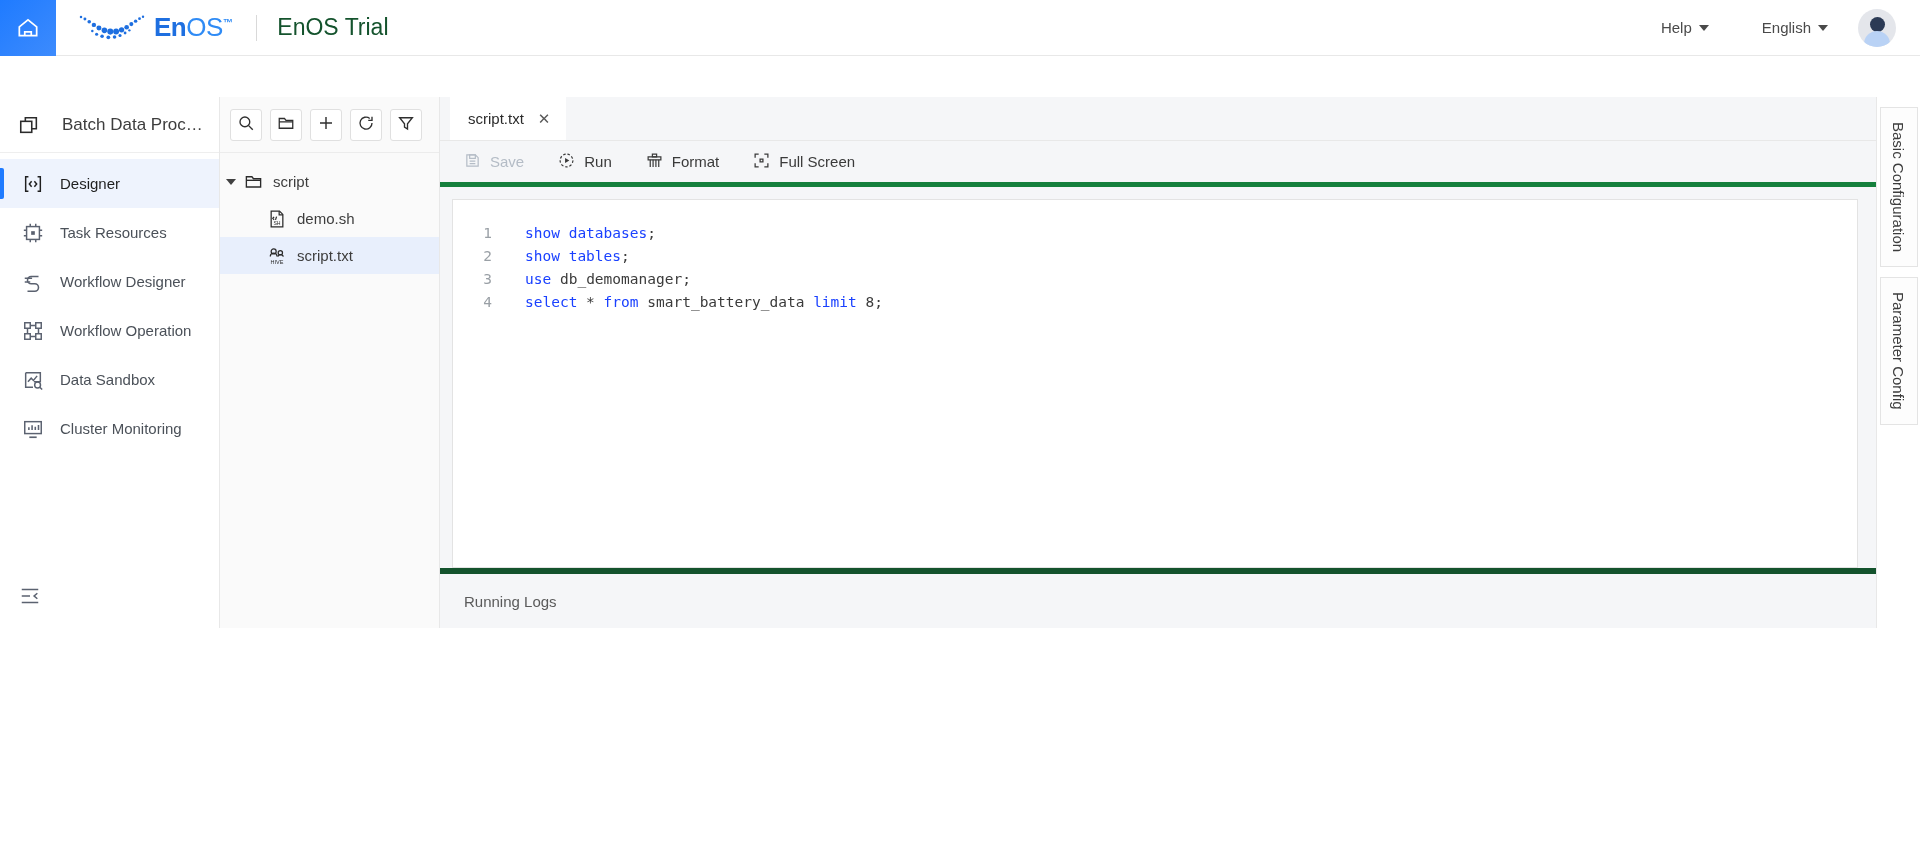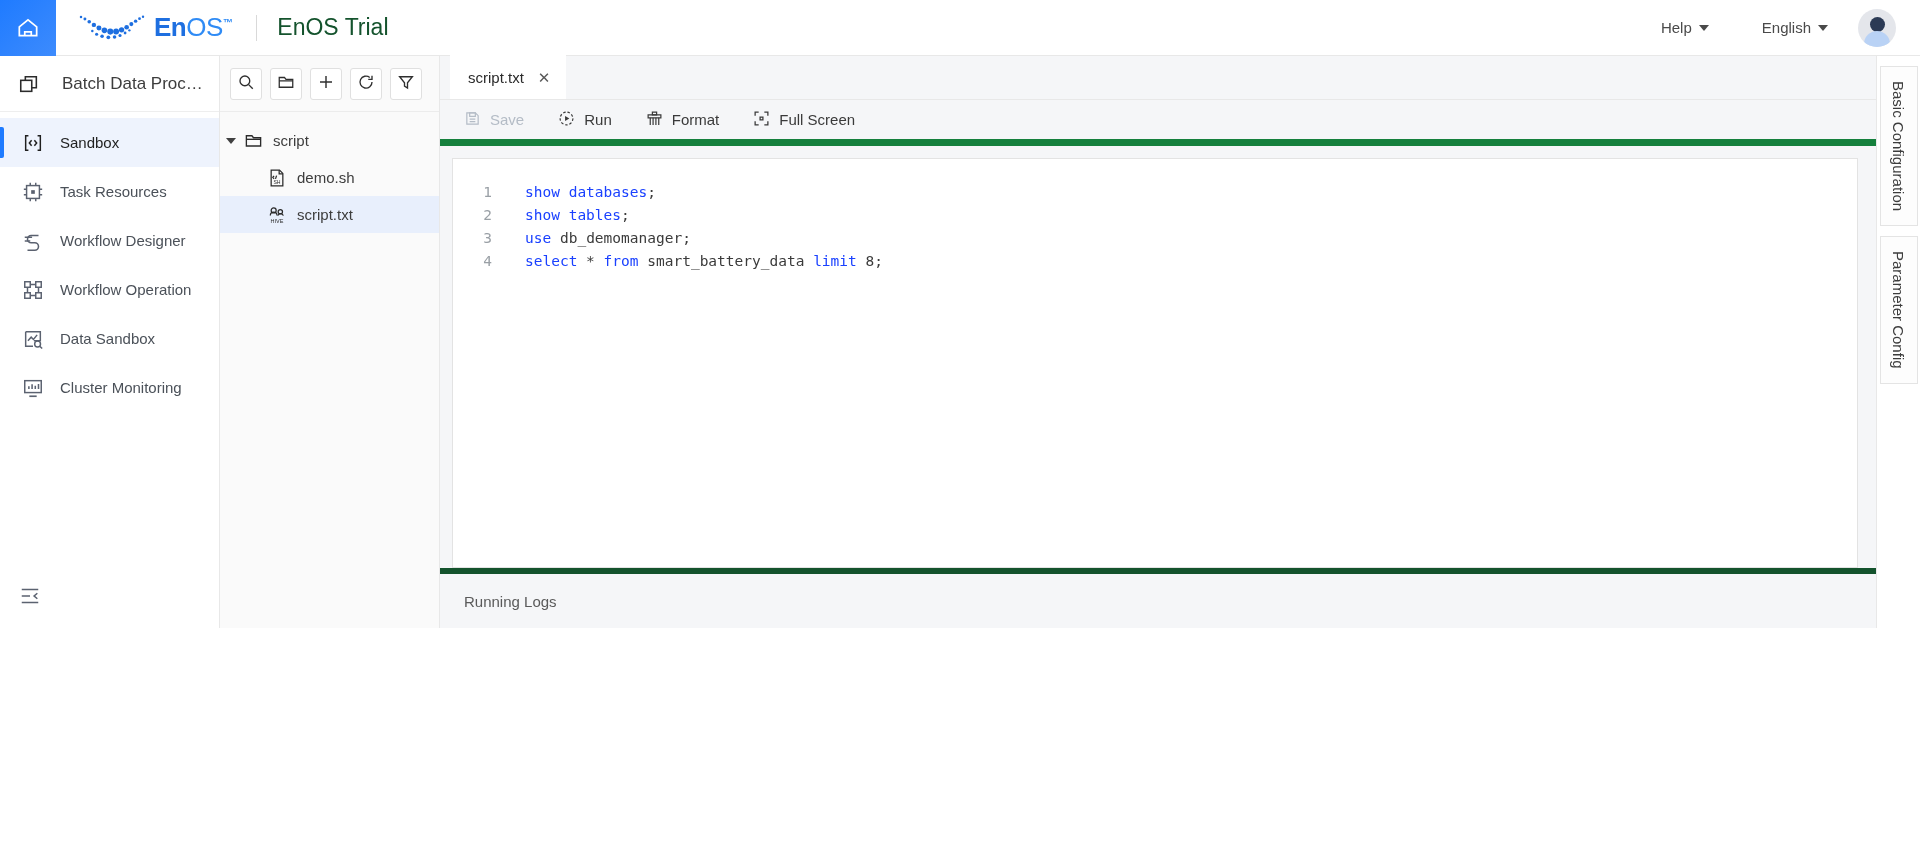--- a/index.html
+++ b/index.html
@@ -3,21 +3,21 @@
 <meta charset="utf-8">
 <style>
   * { box-sizing: border-box; margin: 0; padding: 0; }
   html, body {
     width: 1920px; height: 867px;
     font-family: "Liberation Sans", sans-serif;
     background: #ffffff;
     overflow: hidden;
     color: #262626;
   }
-  #app { position: relative; width: 1920px; height: 628px; display: flex; flex-direction: column; }
+  #app { position: relative; width: 1920px; height: 628px; display: flex; flex-direction: column; gap: 41px; }
 
   
   .header {
     height: 56px; min-height: 56px;
     display: flex; align-items: center;
     background: #ffffff;
     border-bottom: 1px solid #e8e8e8;
     position: relative;
   }
   .home-btn {
@@ -132,21 +132,21 @@
     border-bottom: 1px solid #e8e8e8;
   }
   .tab {
     height: 44px; background: #ffffff; display: flex; align-items: center; gap: 14px;
     padding: 0 16px 0 18px; font-size: 15px; color: #2b2b2b; cursor: pointer;
   }
   .tab-close { color: #595959; font-size: 15px; cursor: pointer; line-height: 1; }
   .etoolbar {
     height: 46px; min-height: 46px; background: #f5f6f8;
     display: flex; align-items: center; gap: 34px; padding-left: 24px;
-    border-bottom: 7px solid #15803d;
+    border-bottom: 5px solid #15803d;
   }
   .etb {
     display: flex; align-items: center; gap: 9px; font-size: 15px;
     color: #3a3a3a; cursor: pointer; white-space: nowrap;
   }
   .etb.disabled { color: #b4bcc6; cursor: default; }
   .editor-shell { flex: 1; padding: 12px 18px 0 12px; min-height: 0; display: flex; }
   .code-box {
     flex: 1; background: #ffffff; border: 1px solid #e3e3e3;
     display: flex; overflow: hidden; min-height: 0;
@@ -268,21 +268,21 @@
       </div>
 
       <div class="sb-items">
         <div class="sb-item active">
           <span class="sb-icon">
             <svg width="22" height="22" viewBox="0 0 24 24" fill="none" stroke="#1f1f1f" stroke-width="1.6">
               <path d="M7 4 H4 V20 H7 M17 4 H20 V20 H17"></path>
               <path d="M10.5 9 L8 12 L10.5 15 M13.5 9 L16 12 L13.5 15"></path>
             </svg>
           </span>
-          <span>Sandbox</span>
+          <span>Designer</span>
         </div>
 
         <div class="sb-item">
           <span class="sb-icon">
             <svg width="22" height="22" viewBox="0 0 24 24" fill="none" stroke="#5b6270" stroke-width="1.6">
               <rect x="5" y="5" width="14" height="14"></rect>
               <rect x="10" y="10" width="4" height="4" fill="#5b6270" stroke="none"></rect>
               <path d="M9 2 V5 M15 2 V5 M9 19 V22 M15 19 V22 M2 9 H5 M2 15 H5 M19 9 H22 M19 15 H22"></path>
             </svg>
           </span>

